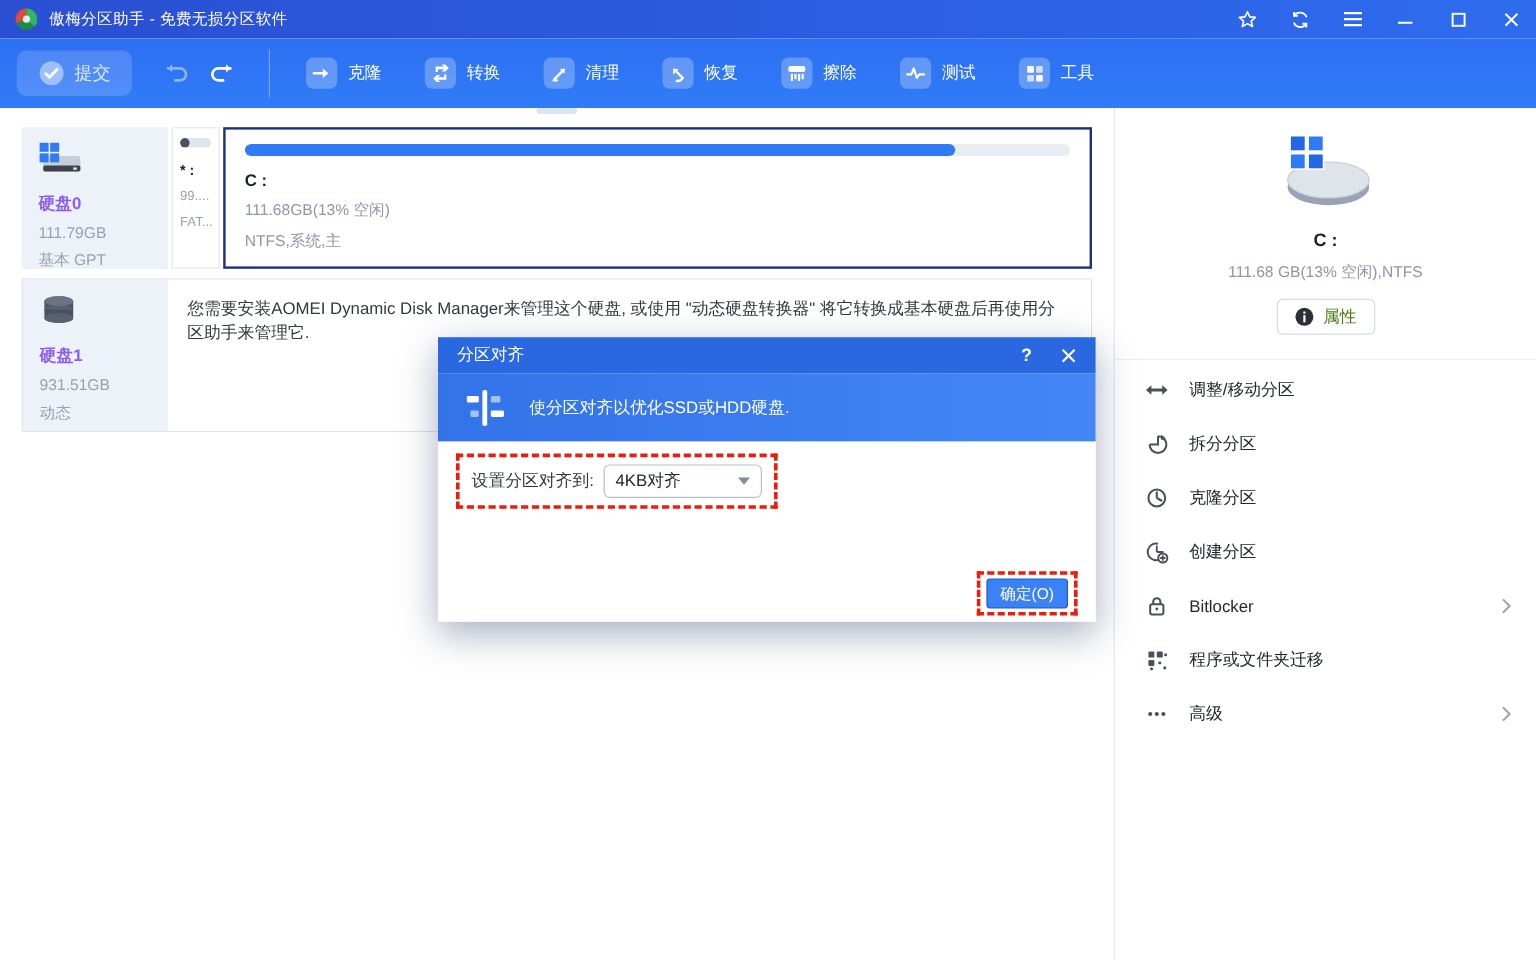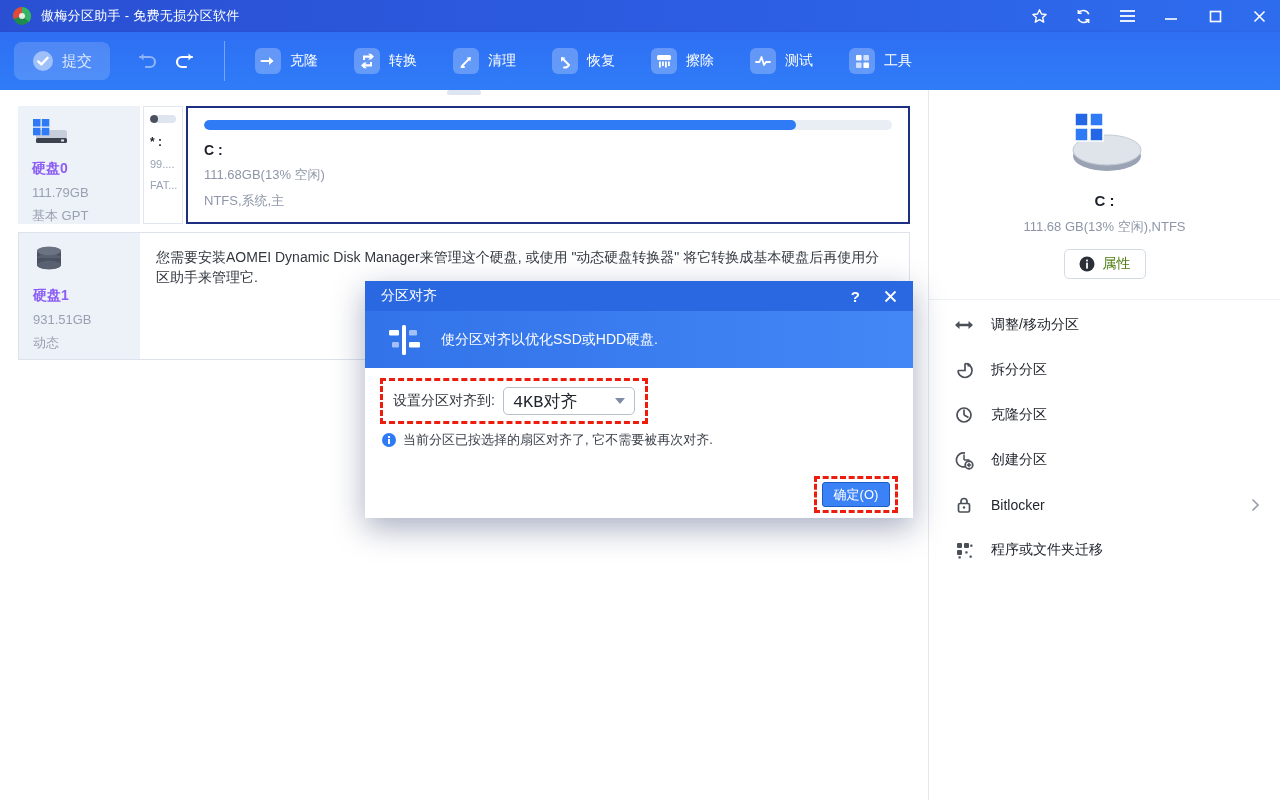--- a/index.html
+++ b/index.html
@@ -64,21 +64,21 @@
   .dlg-close { cursor:pointer; display:flex; }
   .dlg-sub { height:57px; background:linear-gradient(90deg,#3273e9 0%,#4387f6 100%);
     display:flex; align-items:center; padding:0 20px; gap:18px; }
   .dlg-sub-text { color:#fff; font-size:14px; }
   .dlg-body { position:relative; height:150px; background:#fff; }
   .annotate { border:3px dashed #ee1c0c; position:absolute; }
   .align-row-box { left:15px; top:10px; width:268px; height:46px; display:flex; align-items:center; padding:0 10px; gap:8px; }
   .align-label { font-size:14px; color:#33383f; white-space:nowrap; }
   .align-select { width:137px; height:28px; border:1px solid #b6bfcc; border-radius:5px;
     display:flex; align-items:center; padding:0 9px; background:#fff; cursor:pointer; }
-  .align-value { font-size:17px; color:#22262d; flex:1;font-family:Liberation Mono, monospace; }
+  .align-value { font-size:14px; color:#22262d; flex:1; }
   .caret-down { width:0; height:0; border-left:5px solid transparent; border-right:5px solid transparent; border-top:6px solid #7f8ca6; }
   .info-row { position:absolute; left:17px; top:63px; display:flex; align-items:center; gap:7px; }
   .info-dot { width:14px; height:14px; border-radius:50%; background:#2f7bf6; position:relative; flex:none; }
   .info-dot::before { content:""; position:absolute; left:6px; top:3px; width:2px; height:2px; background:#fff; }
   .info-dot::after { content:""; position:absolute; left:6px; top:6px; width:2px; height:5px; background:#fff; }
   .info-text { font-size:13px; color:#3c424b; }
   .ok-box { left:449px; top:108px; width:84px; height:37px; display:flex; align-items:center; justify-content:center; }
   .ok-btn { width:68px; height:25px; background:#3b82f6; border:1px solid #1d5cc8; border-radius:3px;
     color:#fff; font-size:13px; display:flex; align-items:center; justify-content:center; cursor:pointer; }
 
@@ -322,24 +322,20 @@
         </svg>
         <span class="dlg-sub-text">使分区对齐以优化SSD或HDD硬盘.</span>
       </div>
       <div class="dlg-body">
         <div class="annotate align-row-box">
           <span class="align-label">设置分区对齐到:</span>
           <div class="align-select">
             <span class="align-value">4KB对齐</span>
             <span class="caret-down"></span>
           </div>
-        </div>
-        <div class="info-row">
-          <span class="info-dot"></span>
-          <span class="info-text">当前分区已按选择的扇区对齐了, 它不需要被再次对齐.</span>
         </div>
         <div class="annotate ok-box">
           <div class="ok-btn">确定(O)</div>
         </div>
       </div>
     </div>
   </div>
 
   <div class="rpanel">
     <svg class="pie-wrap" width="88" height="66" viewBox="0 0 88 66">
@@ -423,16 +419,31 @@
             <rect x="10" y="3" width="5" height="5" rx="1"></rect>
             <rect x="16.2" y="4.5" width="2.3" height="2.3" rx=".6"></rect>
             <rect x="3" y="10" width="5" height="5" rx="1"></rect>
             <rect x="11.3" y="11.3" width="2.3" height="2.3" rx=".6"></rect>
             <rect x="15.5" y="15.5" width="2.3" height="2.3" rx=".6"></rect>
             <rect x="4.5" y="16.2" width="2.3" height="2.3" rx=".6"></rect>
           </svg>
         </span>
         <span class="rmenu-label">程序或文件夹迁移</span>
       </div>
+      <div class="rmenu-item">
+        <span class="rmenu-icon">
+          <svg width="20" height="20" viewBox="0 0 20 20" fill="#4b5058">
+              <circle cx="4.5" cy="10" r="1.7"></circle>
+              <circle cx="10" cy="10" r="1.7"></circle>
+              <circle cx="15.5" cy="10" r="1.7"></circle>
+            </svg>
+        </span>
+        <span class="rmenu-label">高级</span>
+        <span class="rmenu-chevron">
+          <svg width="9" height="14" viewBox="0 0 9 14" fill="none" stroke="#9aa0ab" stroke-width="1.7">
+              <path d="M1.5 1.5 7 7 1.5 12.5"></path>
+            </svg>
+        </span>
+      </div>
     </div>
   </div>
 
 </div>
 
 </body></html>

